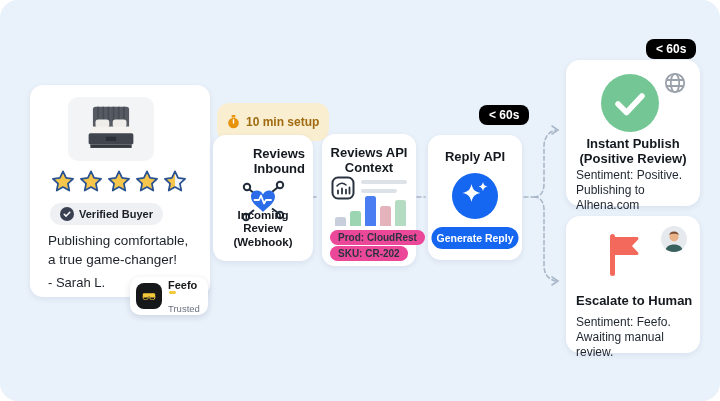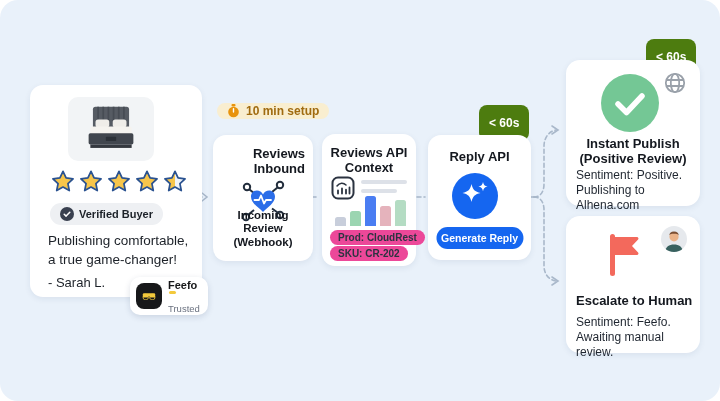--- a/index.html
+++ b/index.html
@@ -1,21 +1,21 @@
 <!DOCTYPE html>
 <html><head>
 <meta charset="utf-8">
 <style>
   html,body{margin:0;padding:0;background:#ffffff;font-family:"Liberation Sans","DejaVu Sans",sans-serif;}
   .canvas{position:relative;width:720px;height:401px;background:#e9f1fa;border-radius:18px;overflow:hidden;}
   .card{position:absolute;background:#ffffff;border-radius:13px;box-shadow:0 2px 6px rgba(25,48,90,.08);}
   .node-title{font-size:13px;font-weight:700;color:#14181f;text-align:center;line-height:15px;}
   .badge-pill{position:absolute;display:inline-flex;align-items:center;gap:6px;border-radius:9px;font-weight:700;}
-  .sla{background:#4d7c0f;color:#fff;font-size:12px;padding:11px 10px;border-radius:8px;}
-  .setup{background:#f9eed0;color:#a06b10;font-size:12px;padding:1px 10px;border-radius:12px;}
+  .sla{background:#000000;color:#fff;font-size:12px;padding:3px 10px;border-radius:8px;}
+  .setup{background:#f9eed0;color:#a06b10;font-size:12px;padding:12px 10px;border-radius:12px;}
   
   .product-box{position:absolute;left:38px;top:12px;width:86px;height:64px;background:#f2f4f6;border-radius:10px;display:flex;align-items:center;justify-content:center;}
   .stars{position:absolute;left:20px;top:84px;display:flex;gap:2px;}
   .verified{position:absolute;left:20px;top:118px;display:inline-flex;align-items:center;gap:5px;background:#eef0f3;border-radius:12px;padding:4px 10px;font-size:11px;font-weight:700;color:#1c2128;}
   .quote{position:absolute;left:18px;top:146px;font-size:13.5px;line-height:19px;color:#1c2128;}
   .author{position:absolute;left:18px;top:190px;font-size:13px;color:#1c2128;}
   .feefo{position:absolute;left:100px;top:192px;width:78px;height:38px;background:#fff;border-radius:10px;box-shadow:0 2px 6px rgba(25,48,90,.15);display:flex;align-items:center;gap:6px;padding:0 6px;box-sizing:border-box;}
   .feefo-logo{width:26px;height:26px;background:#17181a;border-radius:8px;display:flex;align-items:center;justify-content:center;flex:none;}
   .feefo-brand{font-size:11px;font-weight:800;color:#17181a;line-height:12px;}
   .feefo-sub{font-size:9.5px;color:#6b7280;line-height:11px;}
@@ -42,21 +42,21 @@
       <path stroke-dasharray="4 3" d="M312 197 H319"></path>
       <path stroke-dasharray="4 3" d="M417 197 H425"></path>
       <path stroke-dasharray="4 3" d="M524 197 H534"></path>
       <path stroke-dasharray="4 3" d="M534 197 C541 197 544 191 544 184 V146 C544 138 549 131 556 130"></path>
       <path d="M552 126 l6 4 -6 4"></path>
       <path stroke-dasharray="4 3" d="M534 197 C541 197 544 203 544 210 V266 C544 274 549 280 556 281"></path>
       <path d="M552 277 l6 4 -6 4"></path>
     </g>
   </svg>
 
-  <div class="card" style="left:30px;top:85px;width:172px;height:212px;">
+  <div class="card" style="left:30px;top:85px;width:172px;height:212px;padding-left:8px;">
     <div class="product-box">
       <svg width="74" height="56" viewBox="0 0 86 64">
         <rect x="22" y="6" width="42" height="27" rx="3" fill="#565b63"></rect>
         <g stroke="#474c54" stroke-width="2">
             <path d="M28 6v20M34 6v20M40 6v20M46 6v20M52 6v20M58 6v20"></path>
           </g>
         <rect x="25" y="21" width="16" height="9" rx="3" fill="#efede9"></rect>
         <rect x="45" y="21" width="16" height="9" rx="3" fill="#efede9"></rect>
         <rect x="19" y="29" width="48" height="9" rx="2" fill="#f5f3ef"></rect>
         <rect x="17" y="37" width="52" height="13" rx="2" fill="#41464e"></rect>
@@ -160,21 +160,21 @@
         <div class="bar" style="height: 15px; background: rgb(155, 213, 177);"></div>
         <div class="bar" style="height: 30px; background: rgb(74, 125, 242);"></div>
         <div class="bar" style="height: 20px; background: rgb(229, 179, 188);"></div>
         <div class="bar" style="height: 26px; background: rgb(180, 220, 195);"></div>
       </div>
     <div class="tag" style="left:8px;top:96px;">Prod: CloudRest</div>
     <div class="tag" style="left:8px;top:112px;">SKU: CR-202</div>
   </div>
 
   <div class="badge-pill sla" style="left:479px;top:105px;">&lt; 60s</div>
-  <div class="card" style="left:428px;top:135px;width:103px;height:125px;">
+  <div class="card" style="left:428px;top:135px;width:94px;height:125px;">
     <div class="node-title" style="position:absolute;left:6px;right:6px;top:14px;">Reply API</div>
     <div class="circle-ic" style="position:absolute;left:24px;top:38px;width:46px;height:46px;background:#1566f0;">
       <svg width="46" height="46" viewBox="0 0 46 46">
         <path d="M19.5 11c1.2 5.6 3.4 7.8 9 9-5.6 1.2-7.8 3.4-9 9-1.2-5.6-3.4-7.8-9-9 5.6-1.2 7.8-3.4 9-9z" fill="#fff"></path>
         <path d="M31 9c.6 2.9 1.7 4 4.6 4.6-2.9.6-4 1.7-4.6 4.6-.6-2.9-1.7-4-4.6-4.6 2.9-.6 4-1.7 4.6-4.6z" fill="#fff"></path>
       </svg>
     </div>
     <button class="gen-btn">Generate Reply</button>
   </div>
 

